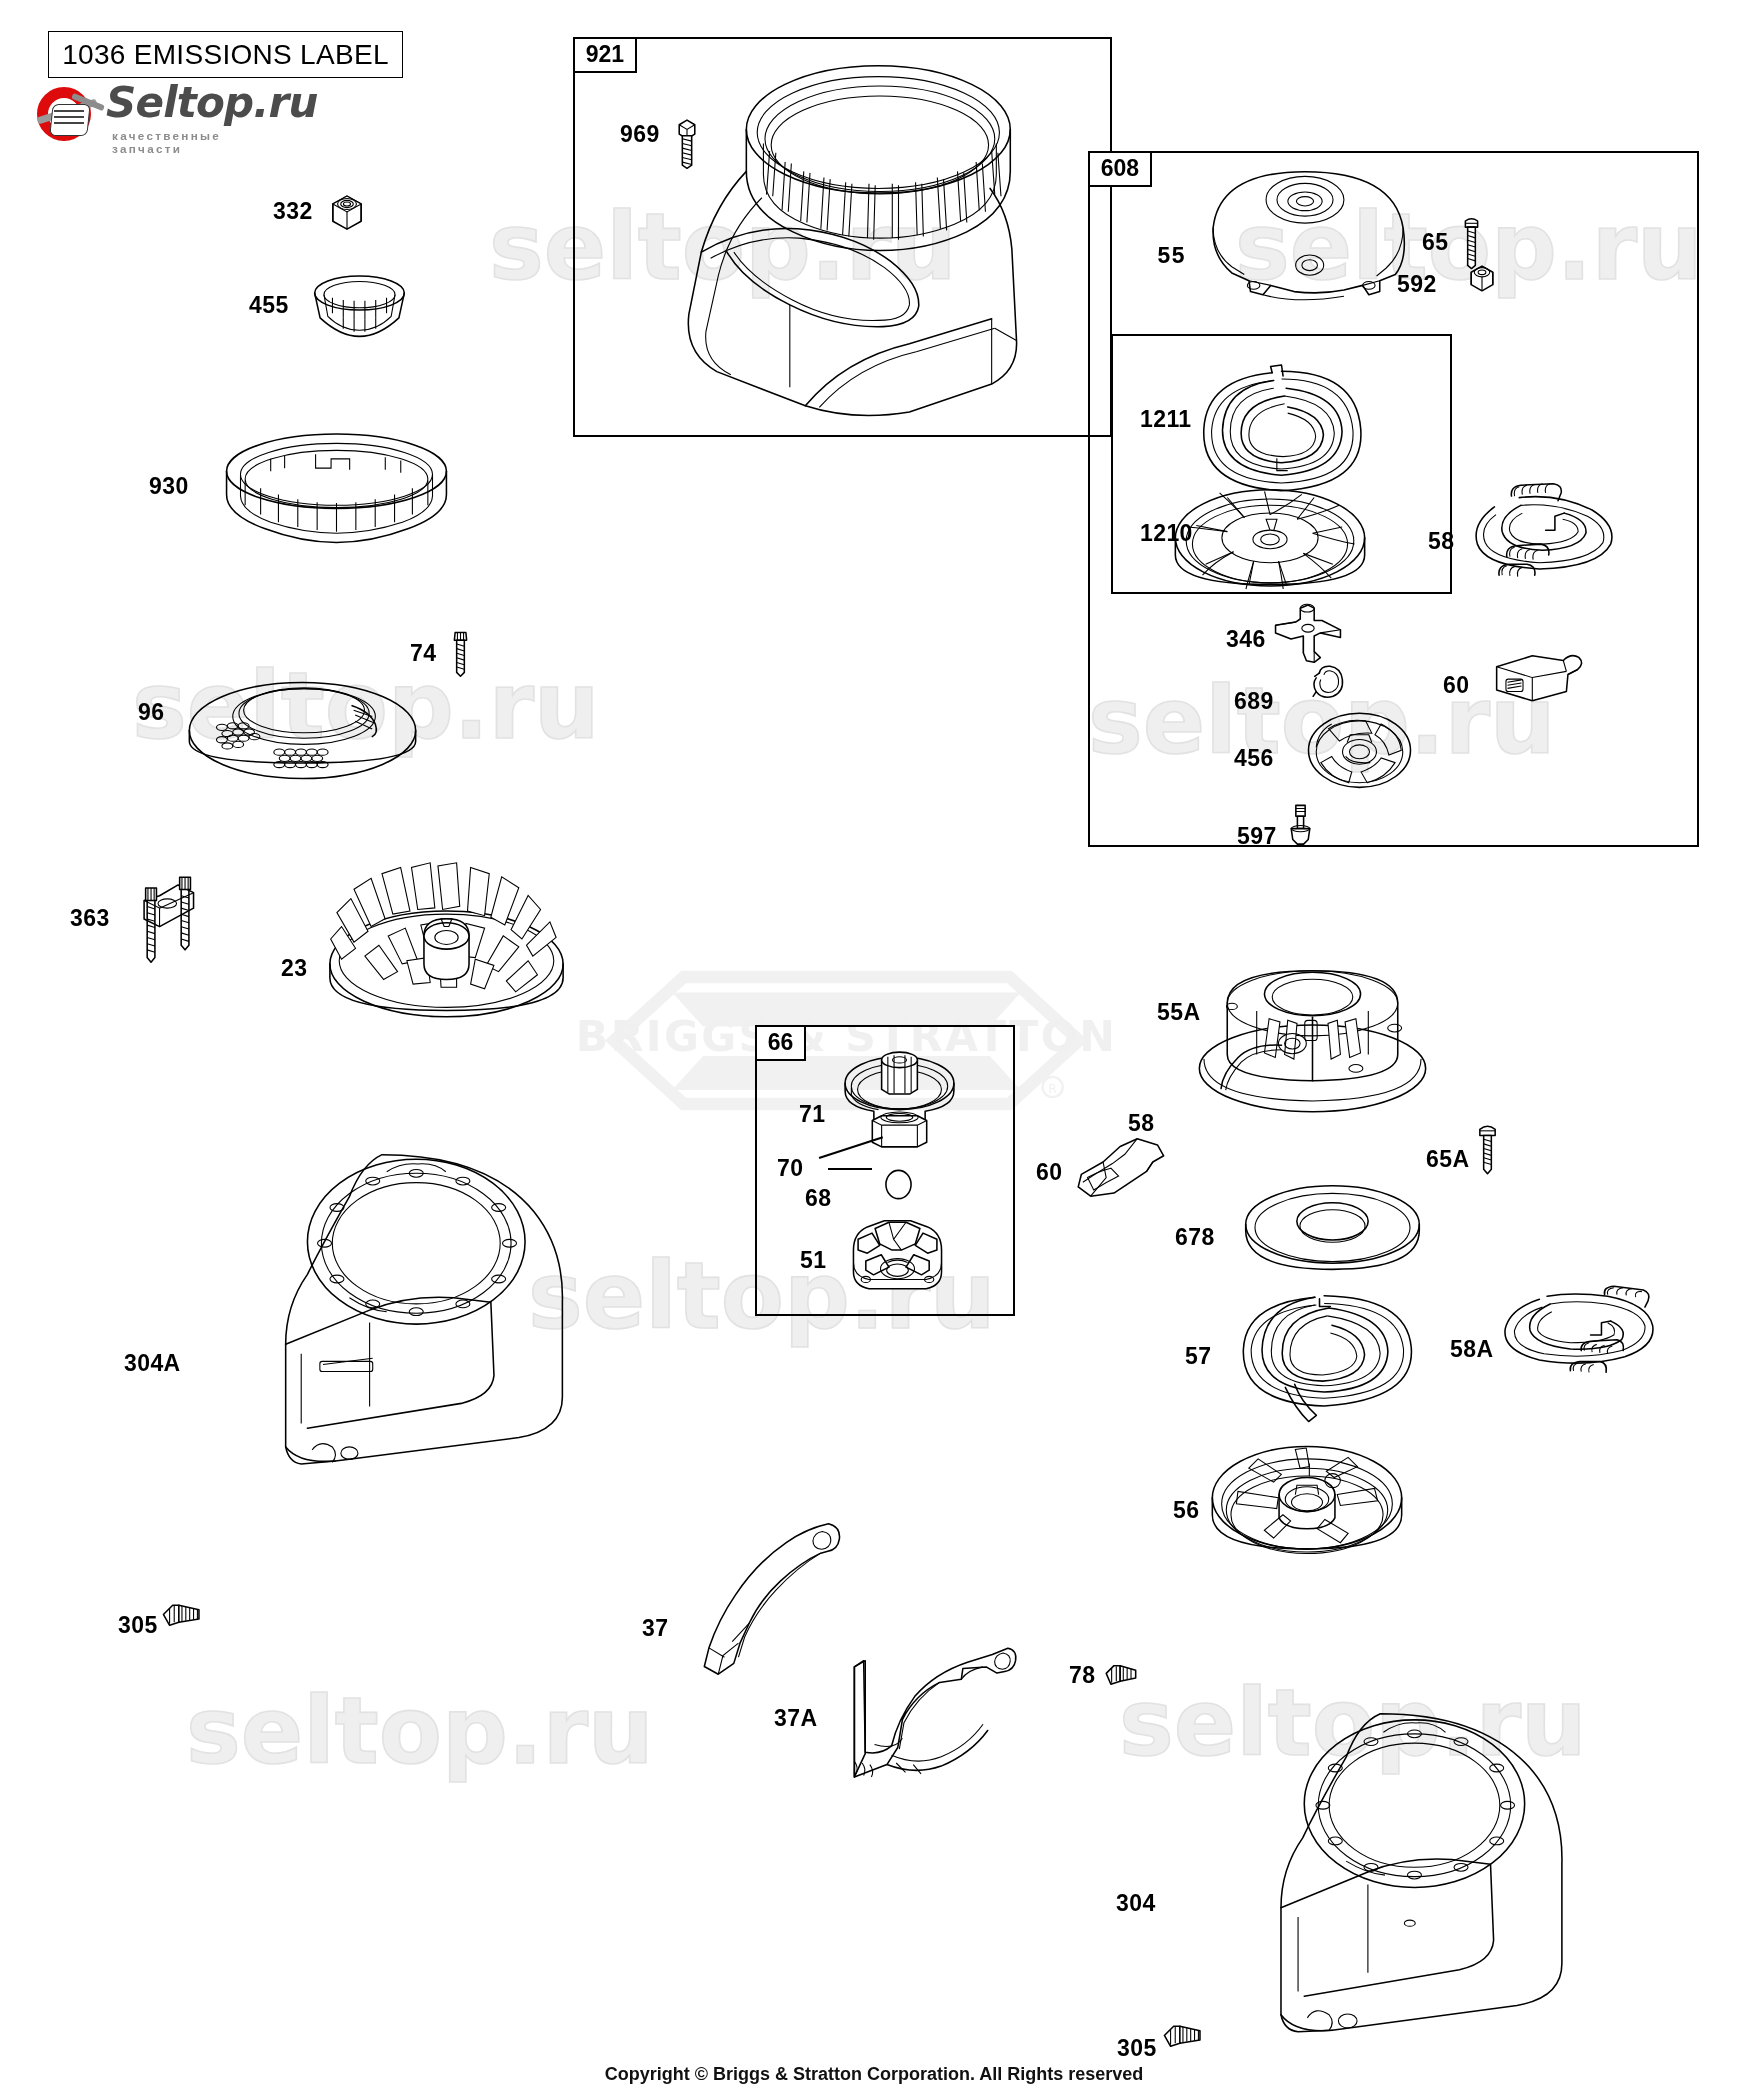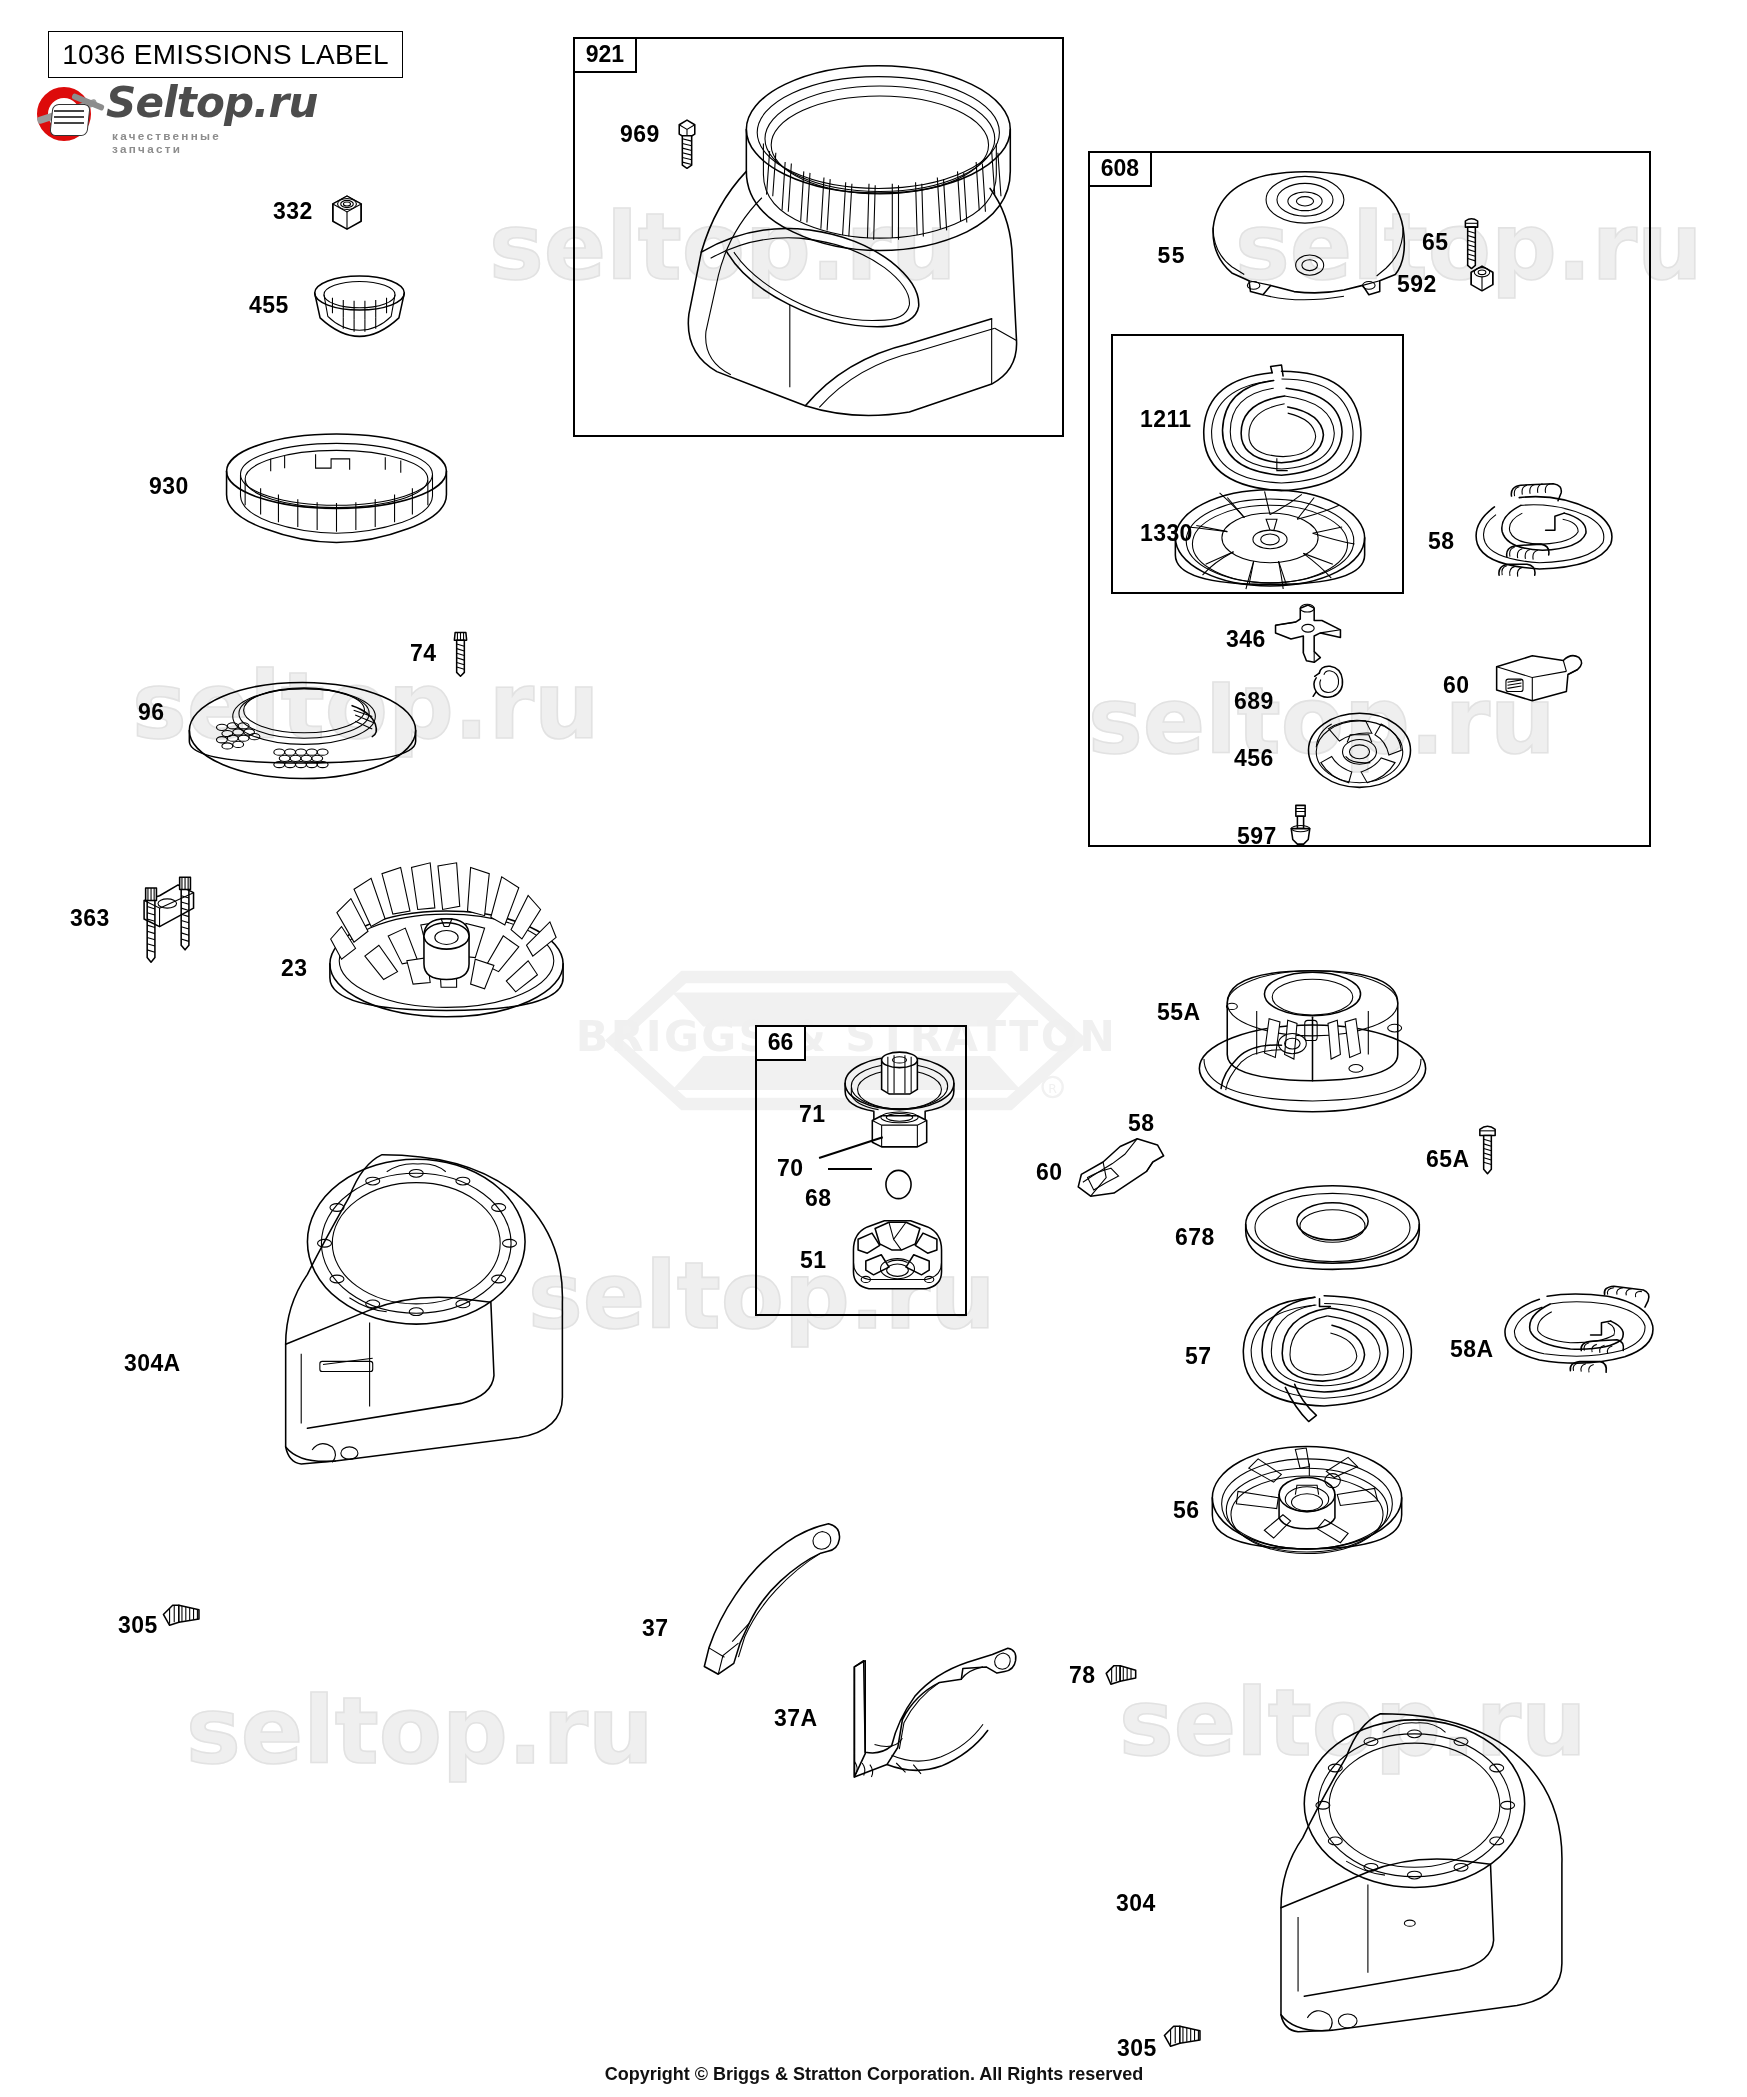--- a/index.html
+++ b/index.html
@@ -13,21 +13,21 @@
     font-family:"Liberation Sans",sans-serif;
     font-size:23px;
     font-weight:700;
     letter-spacing:0.4px;
     color:#000;
     white-space:nowrap;
     line-height:1;
   }
 
   
-  .groupbox{position:absolute;border:2.3px solid #000;background:transparent;}
+  .groupbox{position:absolute;border:2.3px solid #000;background:transparent;padding-left:48px;}
   .groupbox .tag{
     position:absolute;top:-2.3px;left:-2.3px;
     border:2.3px solid #000;background:#fff;
     font-size:23px;font-weight:700;
     padding:3.9px 11px 5.4px 11px;
     line-height:1;
   }
 
   
   .emissions-box{
@@ -786,21 +786,21 @@
     <div class="callout" style="left: 124px; top: 1352px;">304A</div>
     <div class="callout" style="left: 118px; top: 1614px;">305</div>
     <div class="callout" style="left: 642px; top: 1617px;">37</div>
     <div class="callout" style="left: 774px; top: 1690px; margin-top: 17px;">37A</div>
     <div class="callout" style="left: 1069px; top: 1664px;">78</div>
     <div class="callout" style="left: 620px; top: 123px;">969</div>
     <div class="callout" style="left: 1157px; top: 246px; font-family: Liberation Mono, monospace;">55</div>
     <div class="callout" style="left: 1422px; top: 231px;">65</div>
     <div class="callout" style="left: 1397px; top: 273px;">592</div>
     <div class="callout" style="left: 1140px; top: 408px;">1211</div>
-    <div class="callout" style="left: 1140px; top: 522px;">1330</div>
+    <div class="callout" style="left: 1140px; top: 522px;">1210</div>
     <div class="callout" style="left: 1428px; top: 530px;">58</div>
     <div class="callout" style="left: 1226px; top: 628px;">346</div>
     <div class="callout" style="left: 1234px; top: 690px;">689</div>
     <div class="callout" style="left: 1443px; top: 674px;">60</div>
     <div class="callout" style="left: 1234px; top: 747px;">456</div>
     <div class="callout" style="left: 1237px; top: 825px;">597</div>
     <div class="callout" style="left: 1157px; top: 1001px;">55A</div>
     <div class="callout" style="left: 1128px; top: 1112px;">58</div>
     <div class="callout" style="left: 1036px; top: 1161px;">60</div>
     <div class="callout" style="left: 1426px; top: 1148px;">65A</div>

